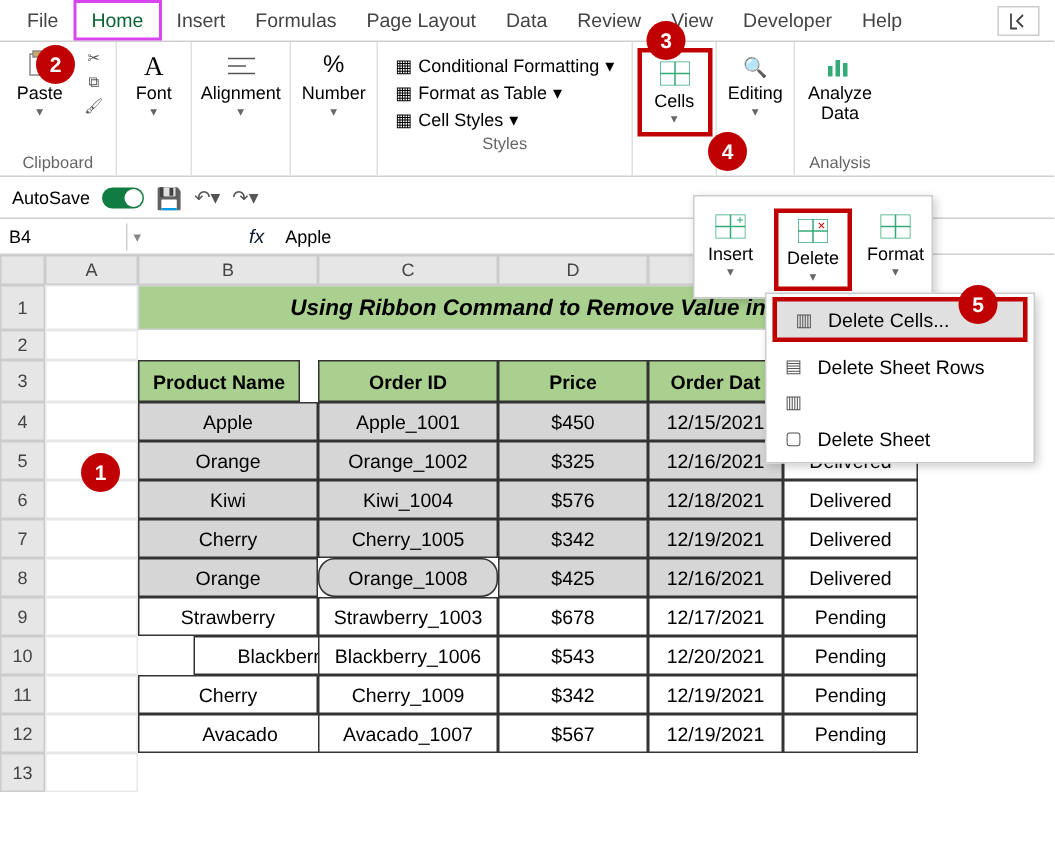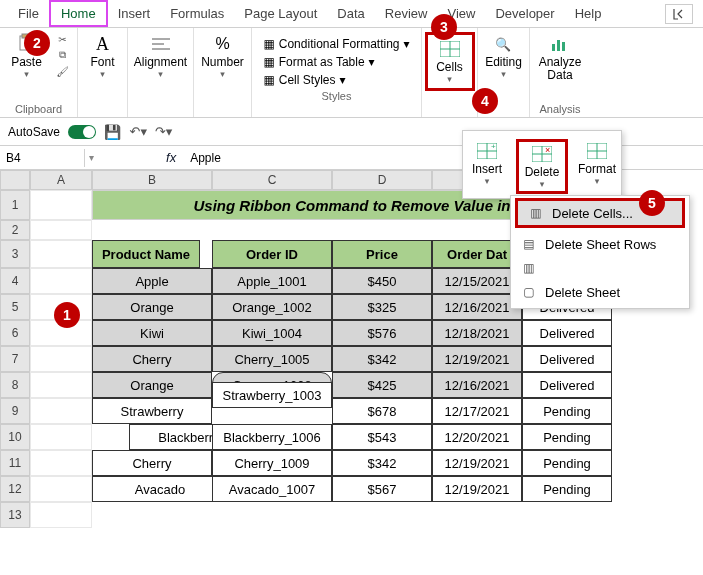--- a/index.html
+++ b/index.html
@@ -271,21 +271,21 @@
       <div class="cell data-cell" style="left: 522px; top: 176px; width: 90px; height: 26px;">Delivered</div>
       <div class="cell data-cell sel" style="left: 92px; top: 202px; width: 120px; height: 26px;">Orange</div>
       <div class="cell data-cell sel" style="left: 212px; top: 202px; width: 120px; height: 26px; border-radius: 11px;">Orange_1008</div>
       <div class="cell data-cell sel" style="left: 332px; top: 202px; width: 100px; height: 26px;">
         <span style="float:left">$</span>
         <span style="float:right">425</span>
       </div>
       <div class="cell data-cell sel" style="left: 432px; top: 202px; width: 90px; height: 26px;">12/16/2021</div>
       <div class="cell data-cell" style="left: 522px; top: 202px; width: 90px; height: 26px;">Delivered</div>
       <div class="cell data-cell" style="left: 92px; top: 228px; width: 120px; height: 26px;">Strawberry</div>
-      <div class="cell data-cell" style="left: 212px; top: 212px; width: 120px; height: 26px;">Strawberry_1003</div>
+      <div class="cell data-cell" style="left: 212px; top: 228px; width: 120px; height: 26px;">Strawberry_1003</div>
       <div class="cell data-cell" style="left: 332px; top: 228px; width: 100px; height: 26px;">
         <span style="float:left">$</span>
         <span style="float:right">678</span>
       </div>
       <div class="cell data-cell" style="left: 432px; top: 228px; width: 90px; height: 26px;">12/17/2021</div>
       <div class="cell data-cell" style="left: 522px; top: 228px; width: 90px; height: 26px;">Pending</div>
       <div class="cell data-cell" style="left: 92px; top: 254px; width: 120px; height: 26px; margin-left: 37px;">Blackberry</div>
       <div class="cell data-cell" style="left: 212px; top: 254px; width: 120px; height: 26px;">Blackberry_1006</div>
       <div class="cell data-cell" style="left: 332px; top: 254px; width: 100px; height: 26px;">
         <span style="float:left">$</span>

